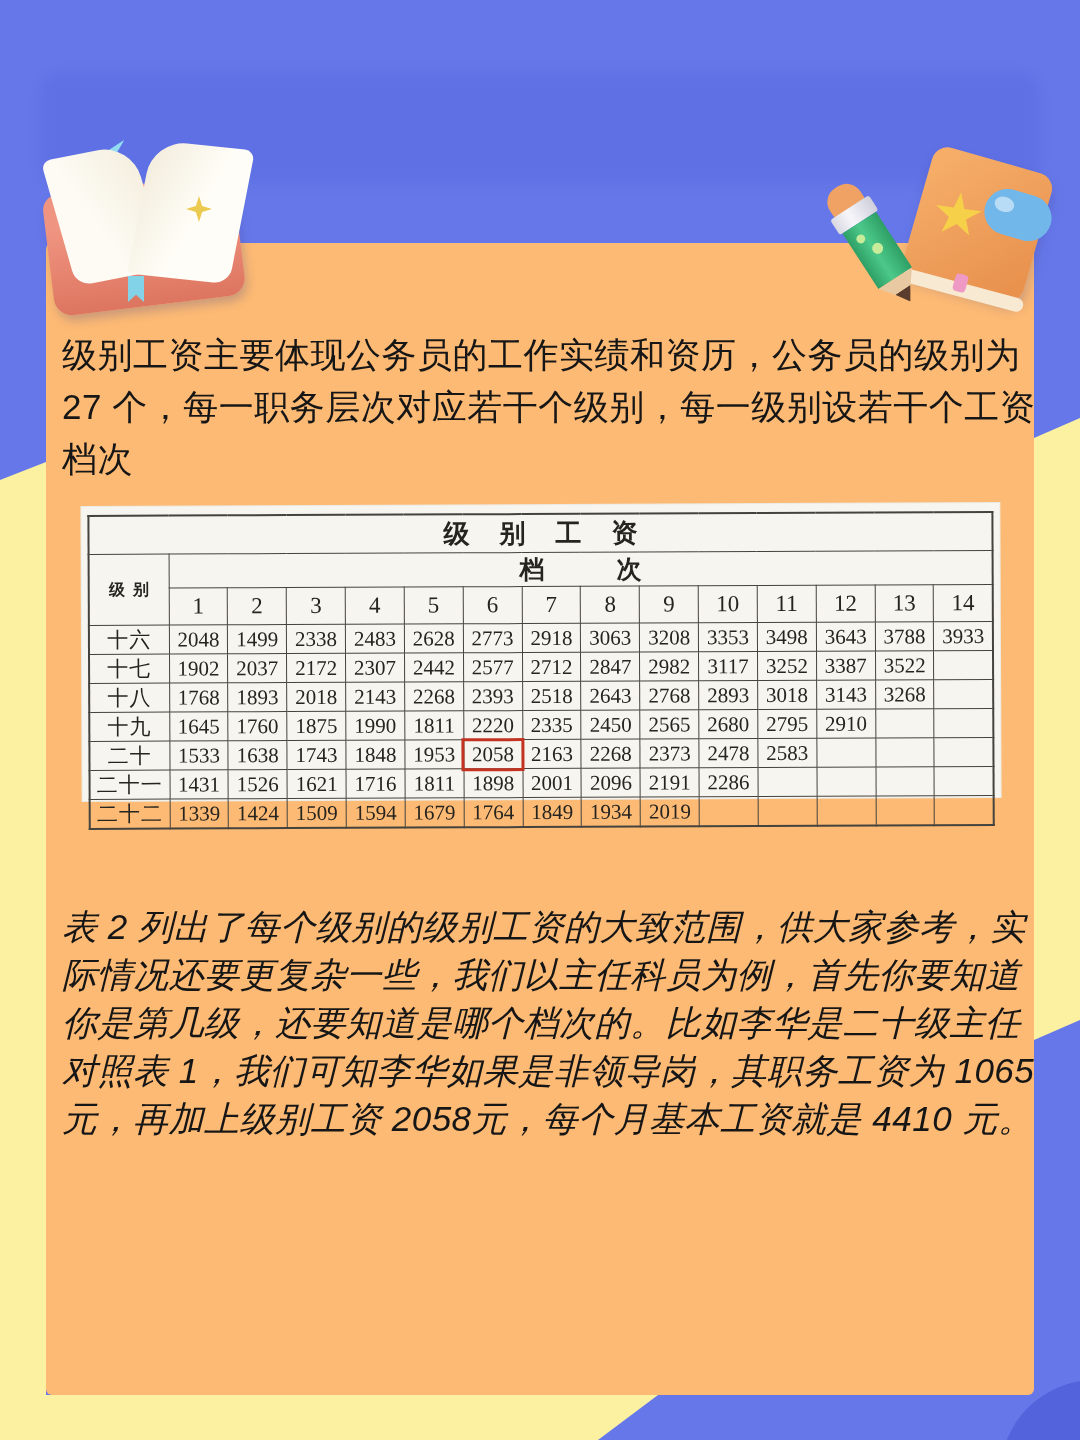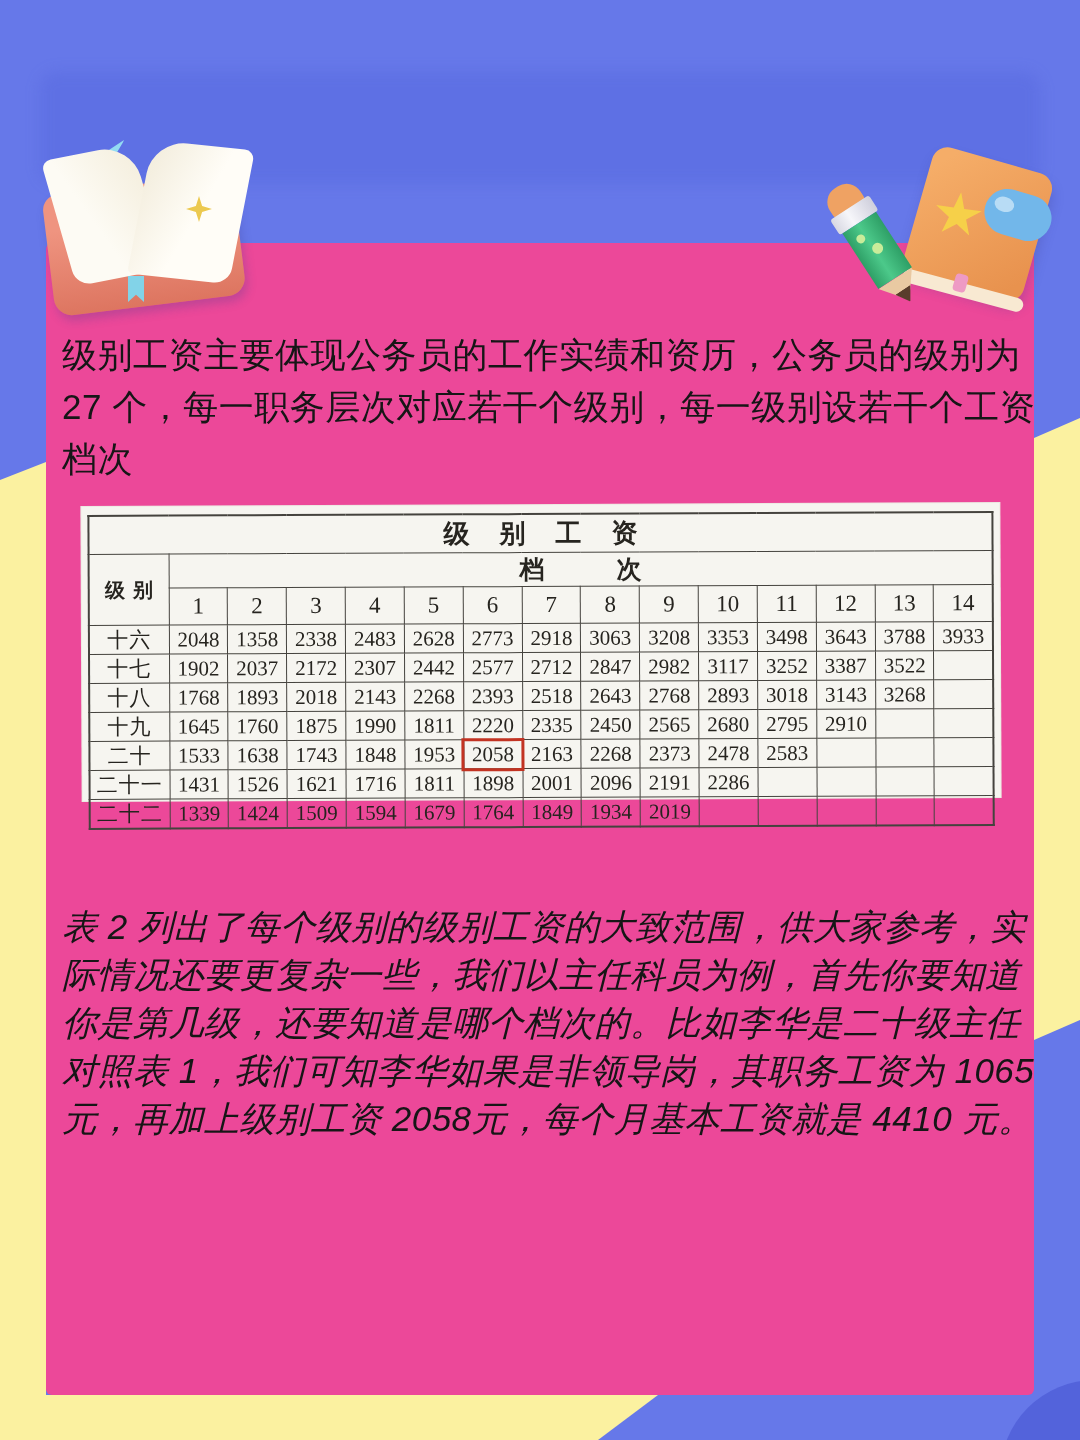--- a/index.html
+++ b/index.html
@@ -25,21 +25,21 @@
     position:absolute;left:1034px;top:418px;width:46px;height:622px;z-index:1;
     clip-path:polygon(0 20px,100% 0,100% calc(100% - 20px),0 100%);
   }
   .corner-circle{
     position:absolute;left:1000px;top:1380px;width:190px;height:190px;
     border-radius:50%;z-index:1;
   }
   
   .card{
     position:absolute;left:46px;top:243px;width:988px;height:1152px;
-    background:#ec4899;border-radius:6px;z-index:2;
+    background:#fdba74;border-radius:6px;z-index:2;
   }
   
   .intro-block{
     position:absolute;left:16px;top:86px;width:960px;
     font-size:35px;line-height:52px;font-weight:500;color:#161616;
     letter-spacing:0.5px;
   }
   .body-block{
     position:absolute;left:16px;top:660px;width:966px;
     font-size:35px;line-height:48px;font-weight:500;color:#161616;
@@ -60,21 +60,21 @@
     border:2px solid #45433e;
   }
   table.grade-table td{
     border:1px solid #45433e;text-align:center;vertical-align:middle;
     padding:0;overflow:hidden;
   }
   .t-title-row td{height:37px;border-bottom:4px double #45433e;}
   .sp-title{font-size:26px;font-weight:600;letter-spacing:30px;padding-left:30px;}
   .t-group-row td{height:32px;}
   .sp-group{font-size:25px;font-weight:600;letter-spacing:72px;padding-left:72px;}
-  .t-stub{font-size:20px;}
+  .t-stub{font-size:16px;}
   .sp-stub{letter-spacing:8px;padding-left:8px;font-weight:600;}
   .t-nums-row td{height:36px;font-size:23px;border-bottom:2px solid #45433e;}
   .t-data-row td{height:23px;font-size:21px;}
   .t-stub-label{letter-spacing:1px;}
   td.hl{outline:3px solid #c23322;outline-offset:-1px;position:relative;z-index:1;}
   
   .deco-book{position:absolute;left:46px;top:138px;width:210px;height:170px;z-index:3;}
   .deco-book>div{position:absolute;}
   .plane{
     left:50px;top:2px;width:28px;height:32px;background:#93dbf2;
@@ -201,21 +201,21 @@
             <td>9</td>
             <td>10</td>
             <td>11</td>
             <td>12</td>
             <td>13</td>
             <td>14</td>
           </tr>
       <tr class="t-data-row">
             <td class="t-stub-label">十六</td>
             <td class="t-cell">2048</td>
-            <td class="t-cell">1358</td>
+            <td class="t-cell">1499</td>
             <td class="t-cell">2338</td>
             <td class="t-cell">2483</td>
             <td class="t-cell">2628</td>
             <td class="t-cell">2773</td>
             <td class="t-cell">2918</td>
             <td class="t-cell">3063</td>
             <td class="t-cell">3208</td>
             <td class="t-cell">3353</td>
             <td class="t-cell">3498</td>
             <td class="t-cell">3643</td>

